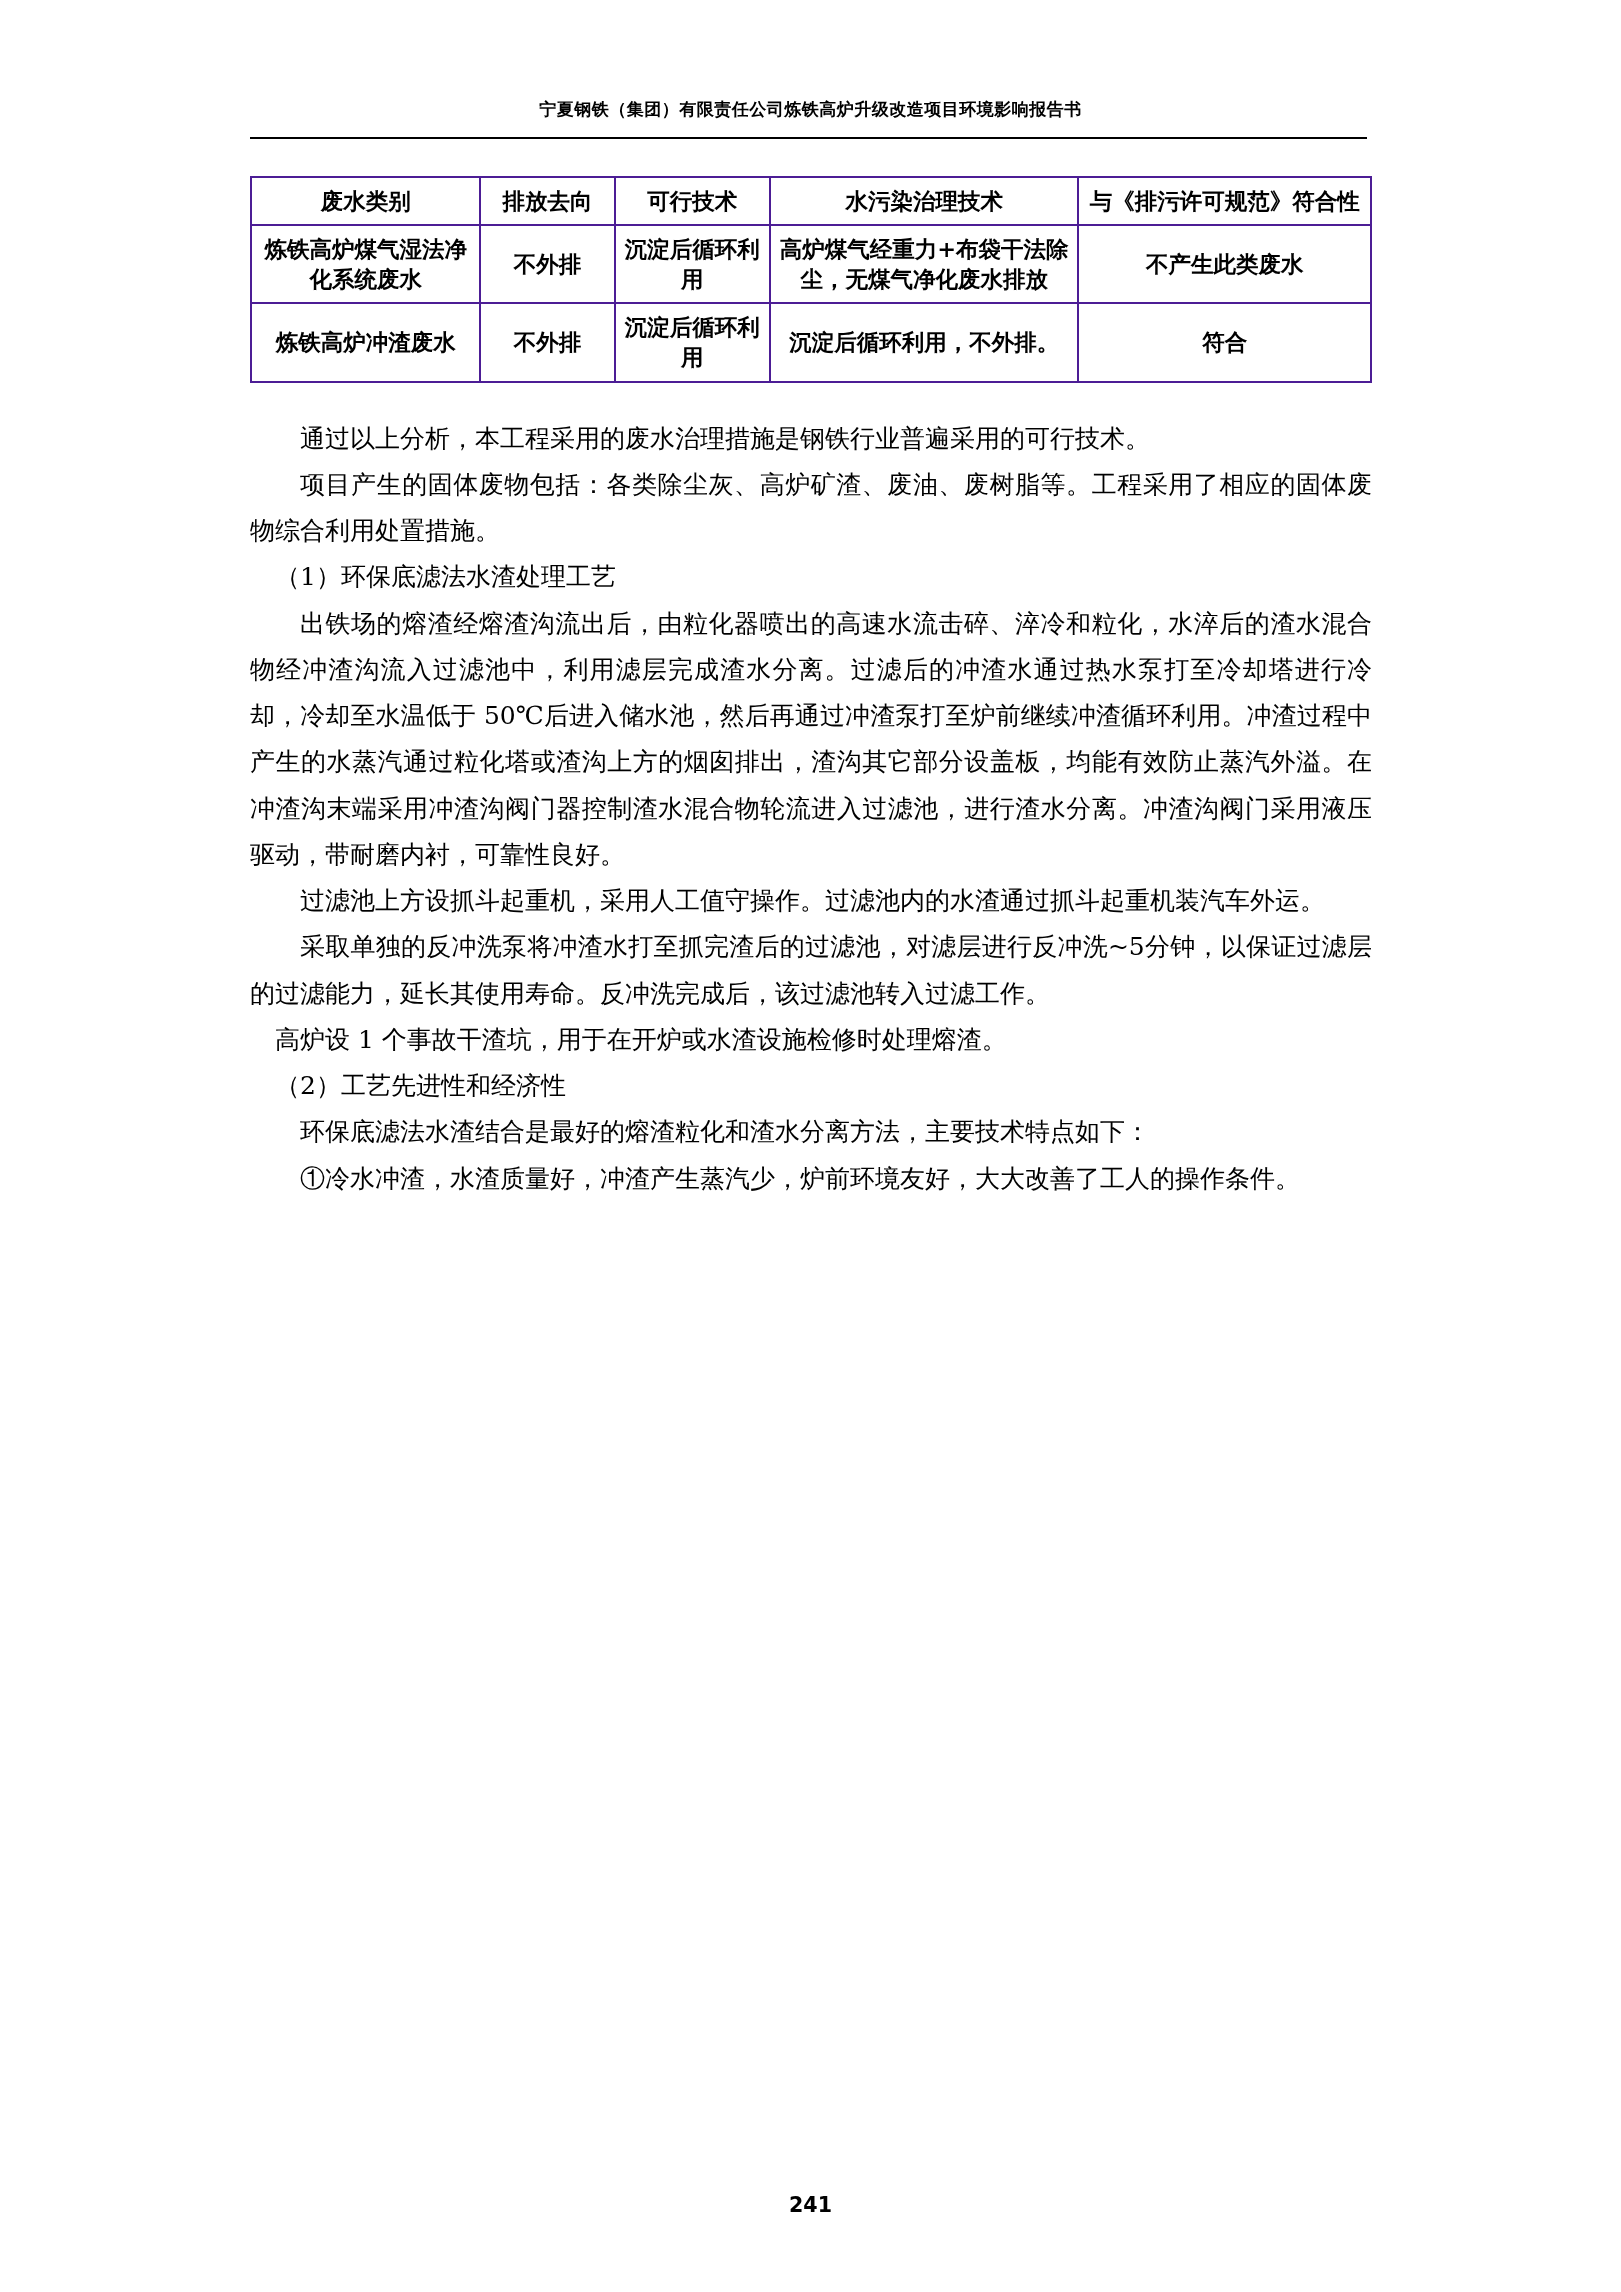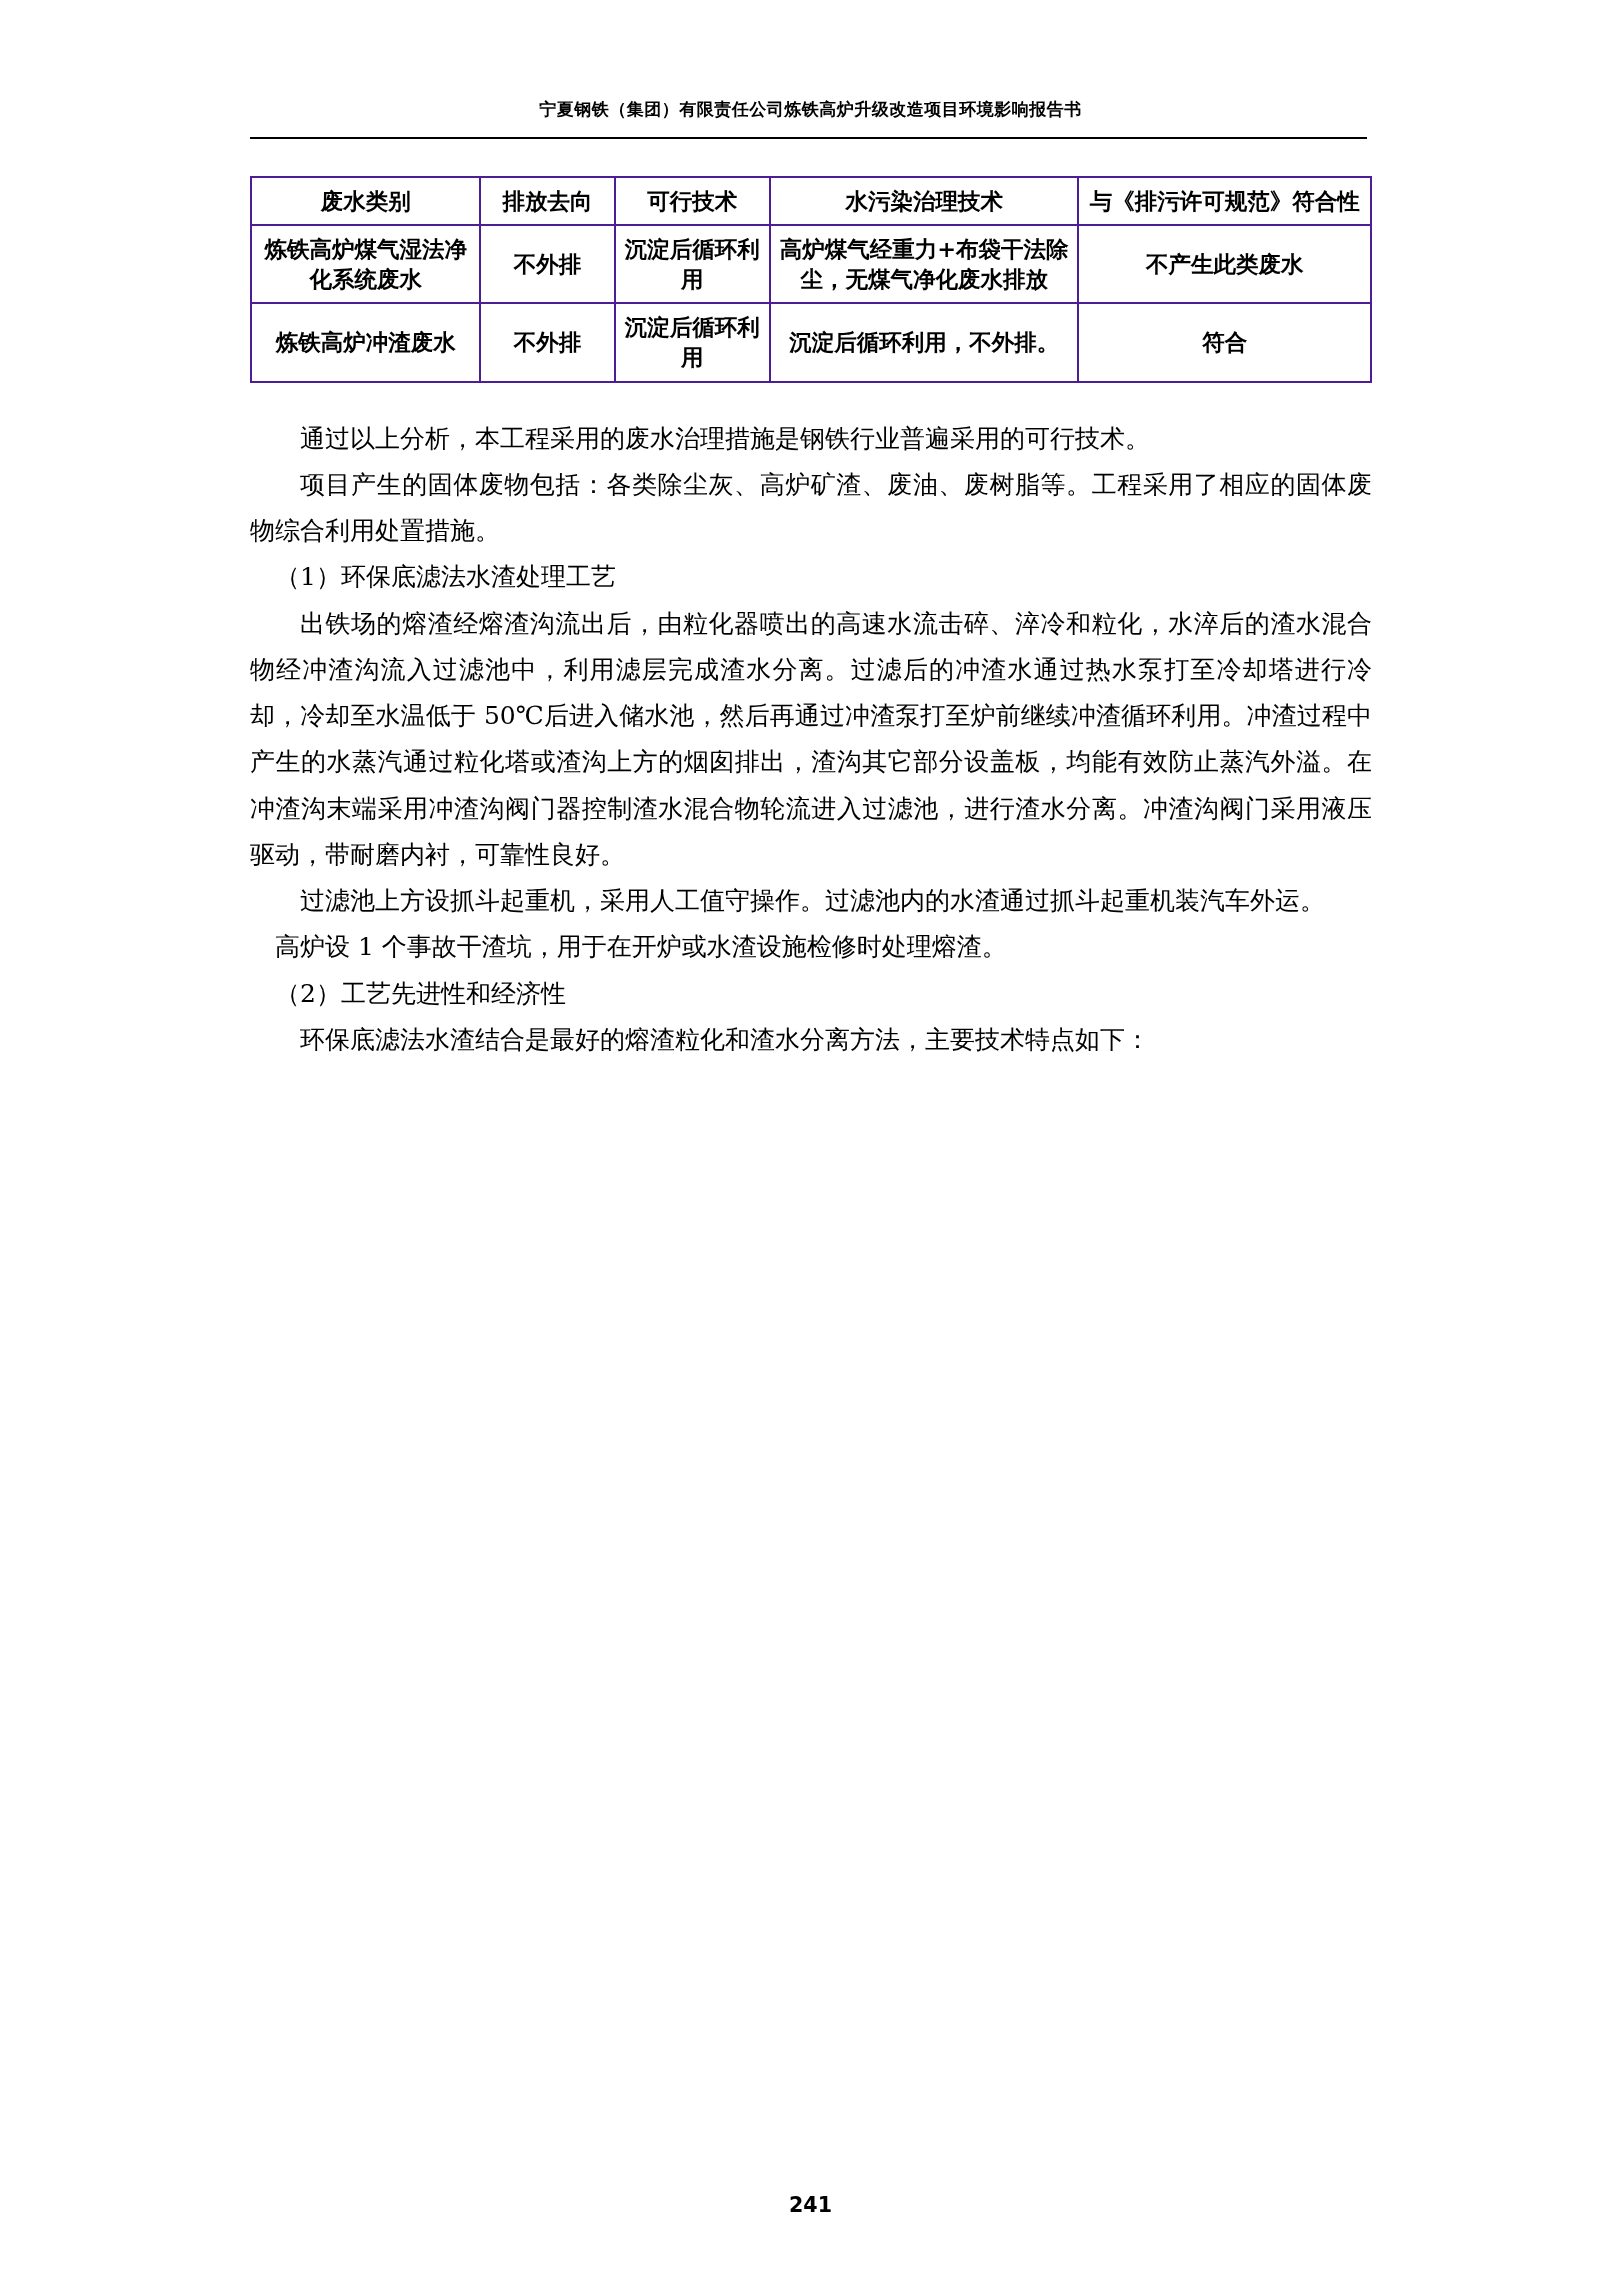--- a/index.html
+++ b/index.html
@@ -147,26 +147,28 @@
 
     <p class="body indent">项目产生的固体废物包括：各类除尘灰、高炉矿渣、废油、废树脂等。工程采用了相应的固体废物综合利用处置措施。</p>
 
 
     <p class="body sub-head">（1）环保底滤法水渣处理工艺</p>
 
     <p class="body indent">出铁场的熔渣经熔渣沟流出后，由粒化器喷出的高速水流击碎、淬冷和粒化，水淬后的渣水混合物经冲渣沟流入过滤池中，利用滤层完成渣水分离。过滤后的冲渣水通过热水泵打至冷却塔进行冷却，冷却至水温低于 50℃后进入储水池，然后再通过冲渣泵打至炉前继续冲渣循环利用。冲渣过程中产生的水蒸汽通过粒化塔或渣沟上方的烟囱排出，渣沟其它部分设盖板，均能有效防止蒸汽外溢。在冲渣沟末端采用冲渣沟阀门器控制渣水混合物轮流进入过滤池，进行渣水分离。冲渣沟阀门采用液压驱动，带耐磨内衬，可靠性良好。</p>
 
     <p class="body indent">过滤池上方设抓斗起重机，采用人工值守操作。过滤池内的水渣通过抓斗起重机装汽车外运。</p>
 
+    <p class="body indent">采取单独的反冲洗泵将冲渣水打至抓完渣后的过滤池，对滤层进行反冲洗~5分钟，以保证过滤层的过滤能力，延长其使用寿命。反冲洗完成后，该过滤池转入过滤工作。</p>
 
     <p class="body sub-head">高炉设 1 个事故干渣坑，用于在开炉或水渣设施检修时处理熔渣。</p>
 
     <p class="body sub-head">（2）工艺先进性和经济性</p>
 
     <p class="body indent">环保底滤法水渣结合是最好的熔渣粒化和渣水分离方法，主要技术特点如下：</p>
 
+    <p class="body indent">①冷水冲渣，水渣质量好，冲渣产生蒸汽少，炉前环境友好，大大改善了工人的操作条件。</p>
 
   </div>
 
   <div class="pagenum">241</div>
 
 </div>
 
 
 </body></html>

